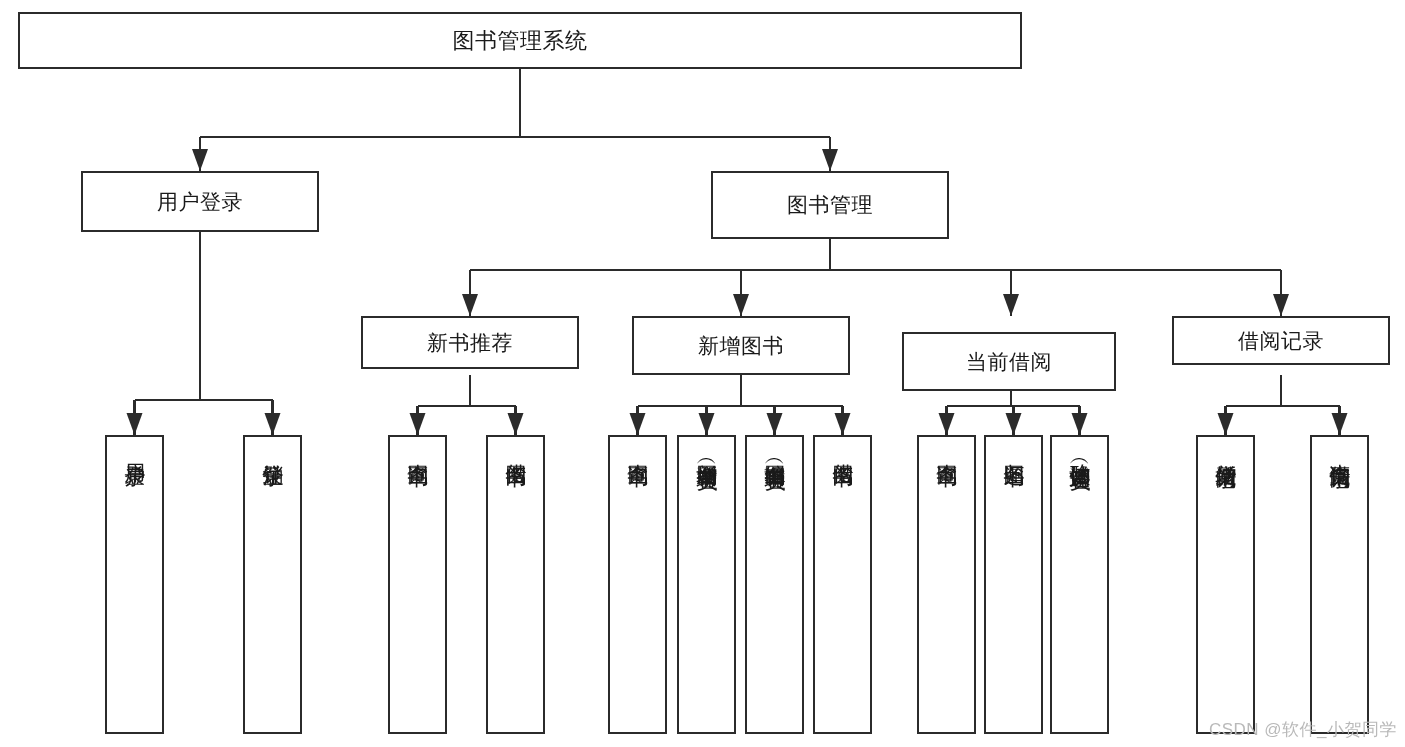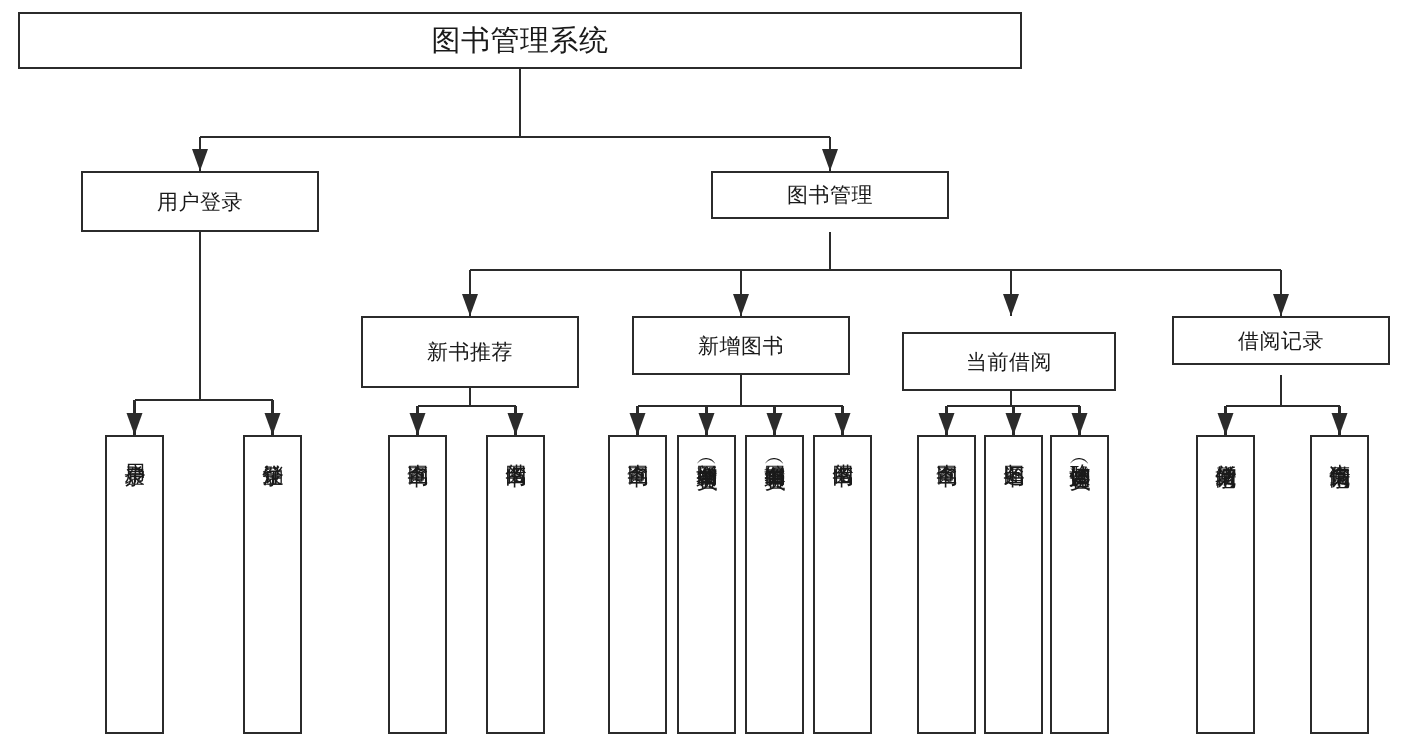--- a/index.html
+++ b/index.html
@@ -48,21 +48,21 @@
   .node.vertical .vtext {
     writing-mode: vertical-rl;
     text-orientation: upright;
     font-size: 21px;
     line-height: 1.18;
     letter-spacing: 1px;
     white-space: nowrap;
     color: #1a1a1a;
   }
   .node.root {
-    font-size: 29px;
+    font-size: 22px;
   }
   #watermark {
     position: absolute;
     right: 8px;
     bottom: 6px;
     font-size: 17px;
     color: #b9b9b9;
     letter-spacing: 0.5px;
     white-space: nowrap;
     user-select: none;
@@ -122,22 +122,22 @@
       <line x1="1281" y1="375" x2="1281" y2="406" stroke="#2b2b2b" stroke-width="2.6" shape-rendering="crispEdges"></line>
       <line x1="1225.5" y1="406" x2="1339.5" y2="406" stroke="#2b2b2b" stroke-width="2.6" shape-rendering="crispEdges"></line>
       <line x1="1225.5" y1="406" x2="1225.5" y2="435" stroke="#2b2b2b" stroke-width="2.6" shape-rendering="crispEdges"></line>
       <polygon points="1217.5,413 1233.5,413 1225.5,435" fill="#2b2b2b"></polygon>
       <line x1="1339.5" y1="406" x2="1339.5" y2="435" stroke="#2b2b2b" stroke-width="2.6" shape-rendering="crispEdges"></line>
       <polygon points="1331.5,413 1347.5,413 1339.5,435" fill="#2b2b2b"></polygon>
     </svg>
   <div id="node-layer">
       <div class="node horizontal root" style="left: 18px; top: 12px; width: 1004px; height: 57px;">图书管理系统</div>
       <div class="node horizontal" style="left: 81px; top: 171px; width: 238px; height: 61px;">用户登录</div>
-      <div class="node horizontal" style="left: 711px; top: 171px; width: 238px; height: 48px;">图书管理</div>
-      <div class="node horizontal" style="left: 361px; top: 316px; width: 218px; height: 72px;">新书推荐</div>
+      <div class="node horizontal" style="left: 711px; top: 171px; width: 238px; height: 68px;">图书管理</div>
+      <div class="node horizontal" style="left: 361px; top: 316px; width: 218px; height: 53px;">新书推荐</div>
       <div class="node horizontal" style="left: 632px; top: 316px; width: 218px; height: 59px;">新增图书</div>
       <div class="node horizontal" style="left: 902px; top: 332px; width: 214px; height: 59px;">当前借阅</div>
       <div class="node horizontal" style="left: 1172px; top: 316px; width: 218px; height: 49px;">借阅记录</div>
       <div class="node vertical" style="left: 105px; top: 435px; width: 59px; height: 299px;">
         <span class="vtext">用户登录</span>
       </div>
       <div class="node vertical" style="left: 243px; top: 435px; width: 59px; height: 299px;">
         <span class="vtext">注销登录</span>
       </div>
       <div class="node vertical" style="left: 388px; top: 435px; width: 59px; height: 299px;">
@@ -167,13 +167,14 @@
       <div class="node vertical" style="left: 1050px; top: 435px; width: 59px; height: 299px;">
         <span class="vtext">确认归还（管理员）</span>
       </div>
       <div class="node vertical" style="left: 1196px; top: 435px; width: 59px; height: 299px;">
         <span class="vtext">新增借阅记录</span>
       </div>
       <div class="node vertical" style="left: 1310px; top: 435px; width: 59px; height: 299px;">
         <span class="vtext">查询借阅记录</span>
       </div>
     </div>
+  <div id="watermark">CSDN @软件_小贺同学</div>
 </div>
 
 </body></html>

